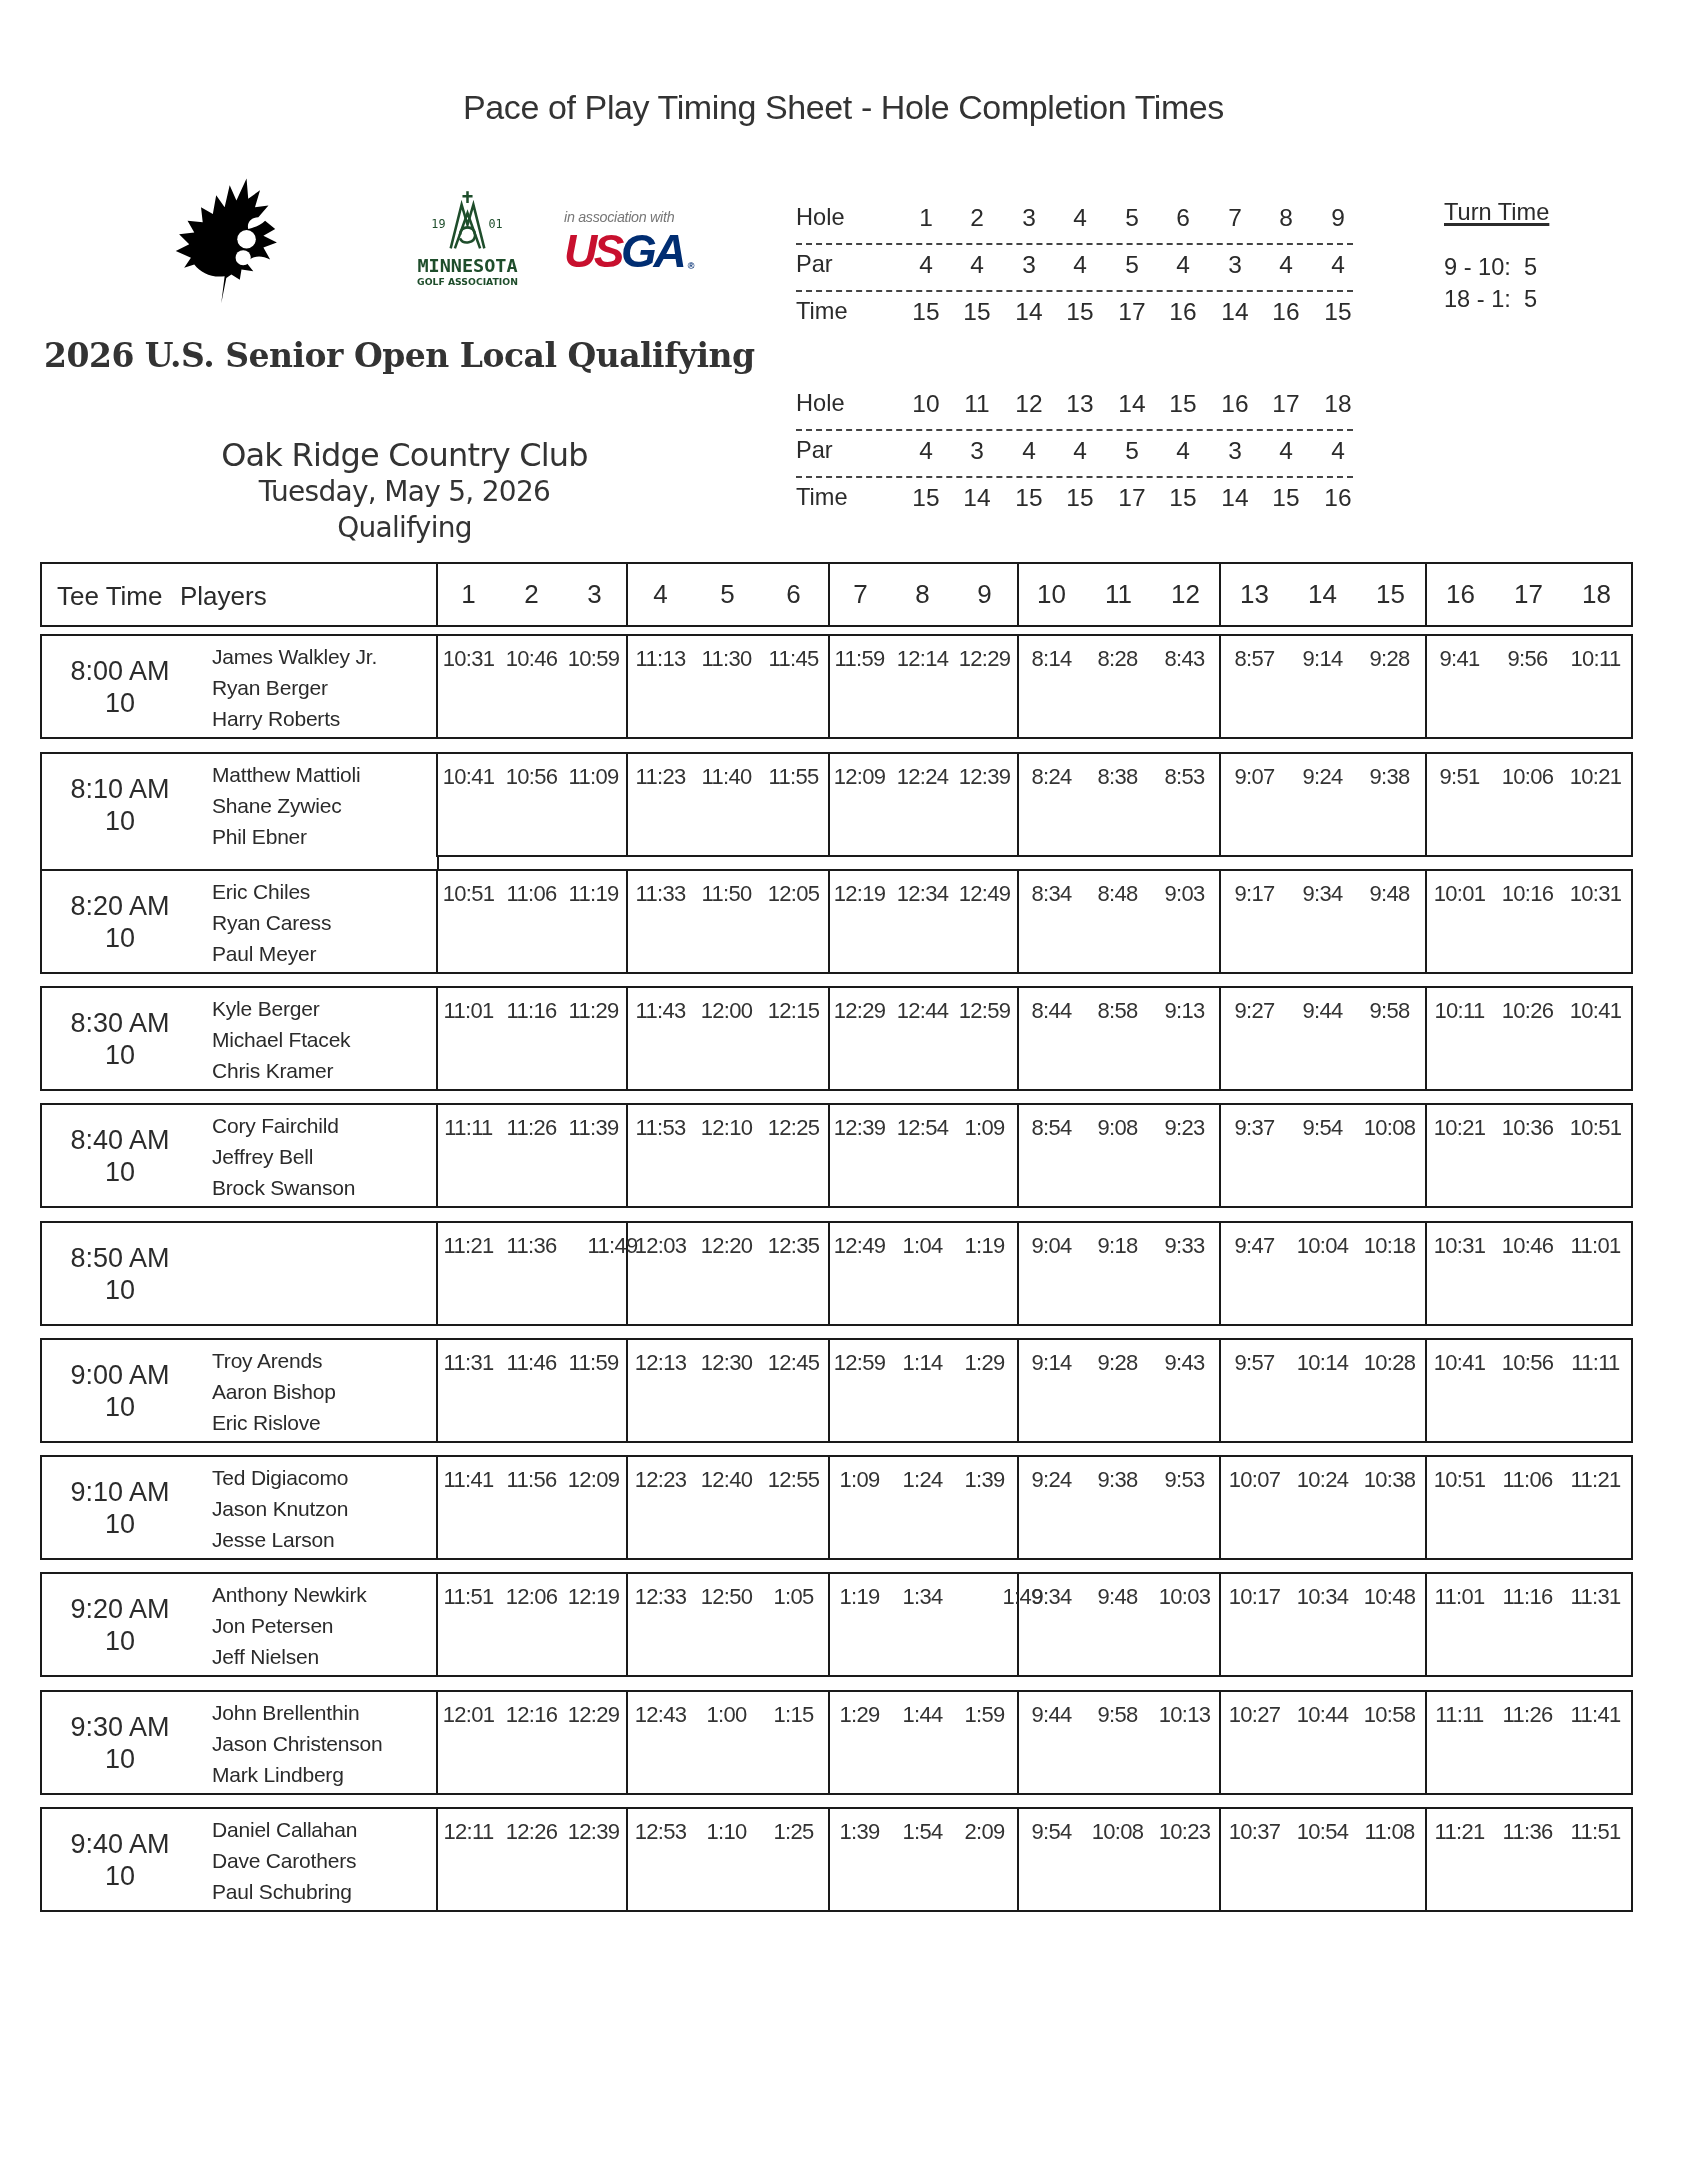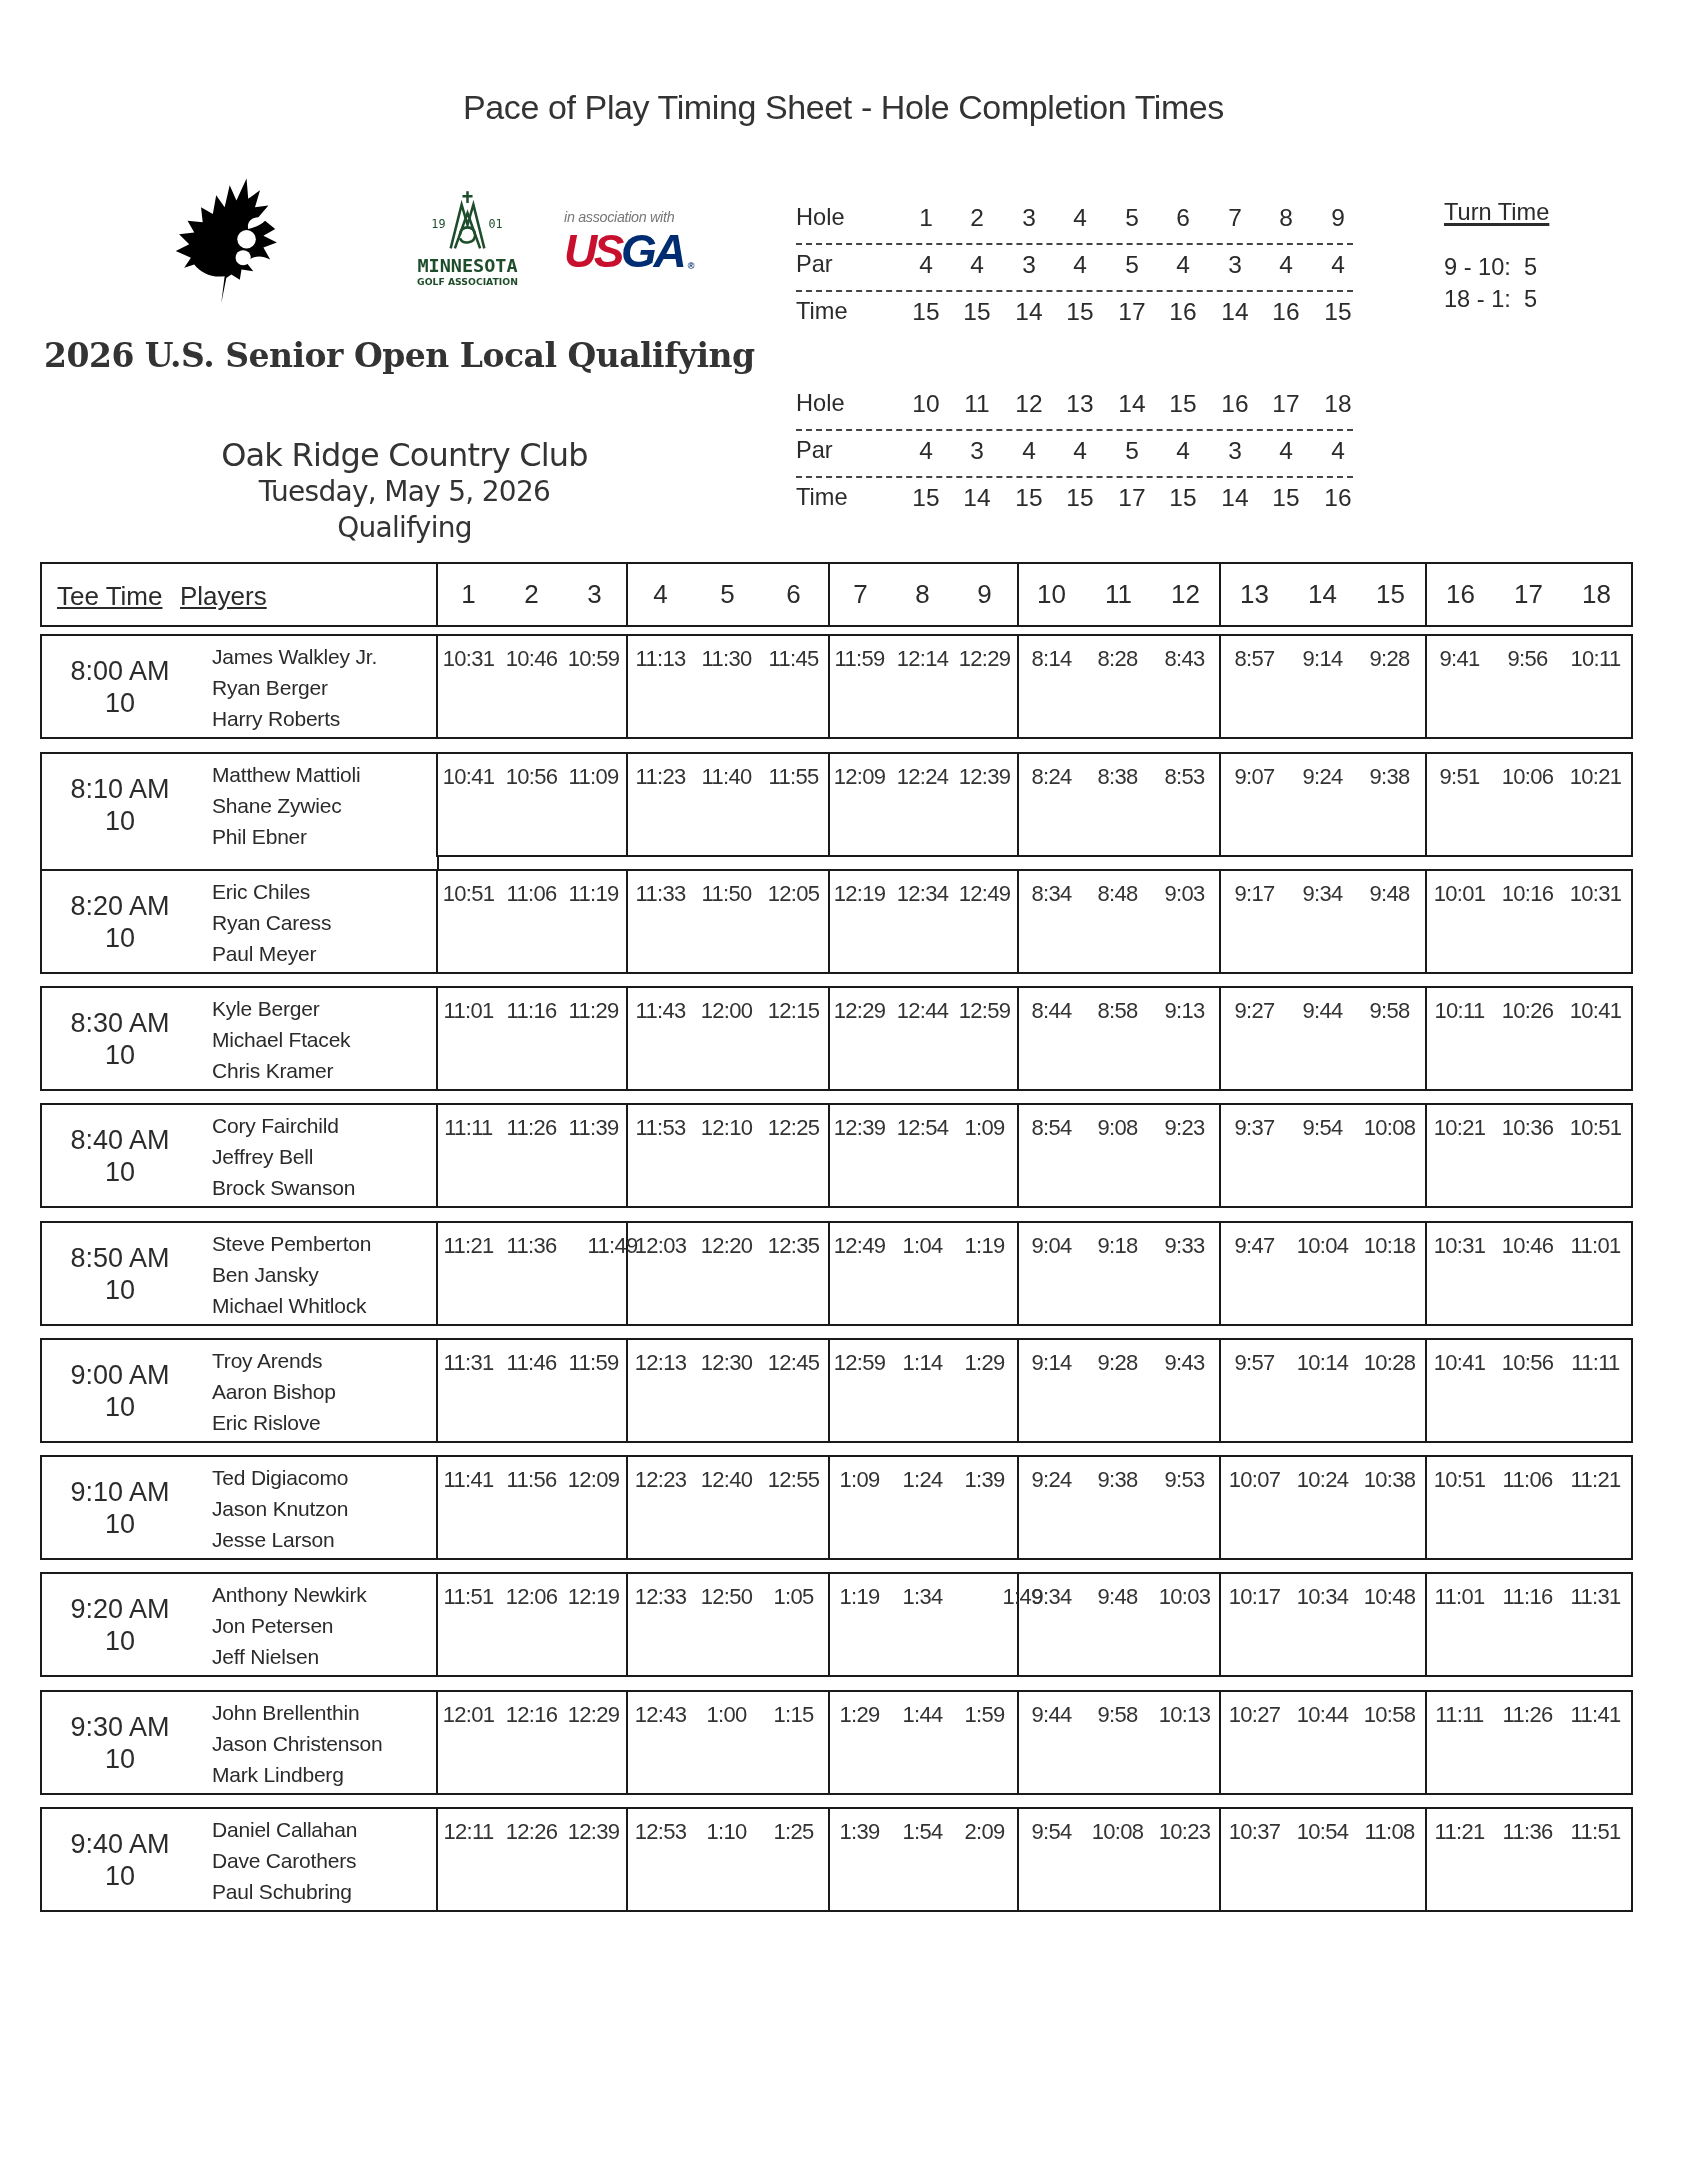--- a/index.html
+++ b/index.html
@@ -35,21 +35,21 @@
   .sc-val { position: absolute; width: 42px; text-align: center; }
   .sc-dash { position: absolute; left: 0; width: 557px; border-top: 2.5px dashed #444; height: 0; }
 
   .turn { left: 1444px; top: 199px; font-size: 23.6px; color: #2b2b2b; }
   .turn-title { text-decoration: underline; text-decoration-thickness: 2.5px; text-underline-offset: 3.4px; }
   .turn-line { margin-top: 0; line-height: 32px; }
 
   
   .tbl-header { left: 40px; top: 562px; width: 1591px; height: 65px; }
   .box { position: absolute; border: 2.5px solid #1a1a1a; box-sizing: border-box; background: #fff; }
-  .hdr-label { position: absolute; top: 17px; font-size: 26px; color: #2b2b2b; text-decoration: underline; }
+  .hdr-label { position: absolute; top: 17px; font-size: 26px; color: #2b2b2b; }
   .hole-num { position: absolute; top: 17px; font-size: 26px; width: 51px; text-align: center; color: #2b2b2b; }
 
   .grp-row { position: absolute; left: 40px; width: 1591px; height: 105px; }
   .tee-time { position: absolute; left: 0; width: 156px; top: 18.6px; text-align: center; font-size: 27px; line-height: 32px; color: #2b2b2b; }
   .players { position: absolute; left: 170px; top: 5px; font-size: 21px; line-height: 31px; color: #2b2b2b; letter-spacing: -0.2px; }
   .time-cell { position: absolute; top: 11.8px; width: 67px; text-align: center; font-size: 22px; color: #333; letter-spacing: -0.7px; }
 </style>
 </head>
 <body>
 
@@ -397,25 +397,20 @@
       <span class="time-cell" style="left:1386px">10:21</span>
       <span class="time-cell" style="left:1454px">10:36</span>
       <span class="time-cell" style="left:1522px">10:51</span>
     </div>
     <div class="grp-row" style="top:1221px">
       <div class="box" style="left:0;top:0;width:399px;height:105px">
         <div class="tee-time">
           <div>8:50 AM</div>
           <div>10</div>
         </div>
-        <div class="players">
-          <div>Steve Pemberton</div>
-          <div>Ben Jansky</div>
-          <div>Michael Whitlock</div>
-        </div>
       </div>
       <div class="box" style="left:396px;top:0;width:192px;height:105px"></div>
       <div class="box" style="left:586px;top:0;width:204px;height:105px"></div>
       <div class="box" style="left:788px;top:0;width:192px;height:105px"></div>
       <div class="box" style="left:977px;top:0;width:205px;height:105px"></div>
       <div class="box" style="left:1179px;top:0;width:208px;height:105px"></div>
       <div class="box" style="left:1385px;top:0;width:208px;height:105px"></div>
       <span class="time-cell" style="left:395px">11:21</span>
       <span class="time-cell" style="left:458px">11:36</span>
       <span class="time-cell" style="left:539px">11:49</span>

